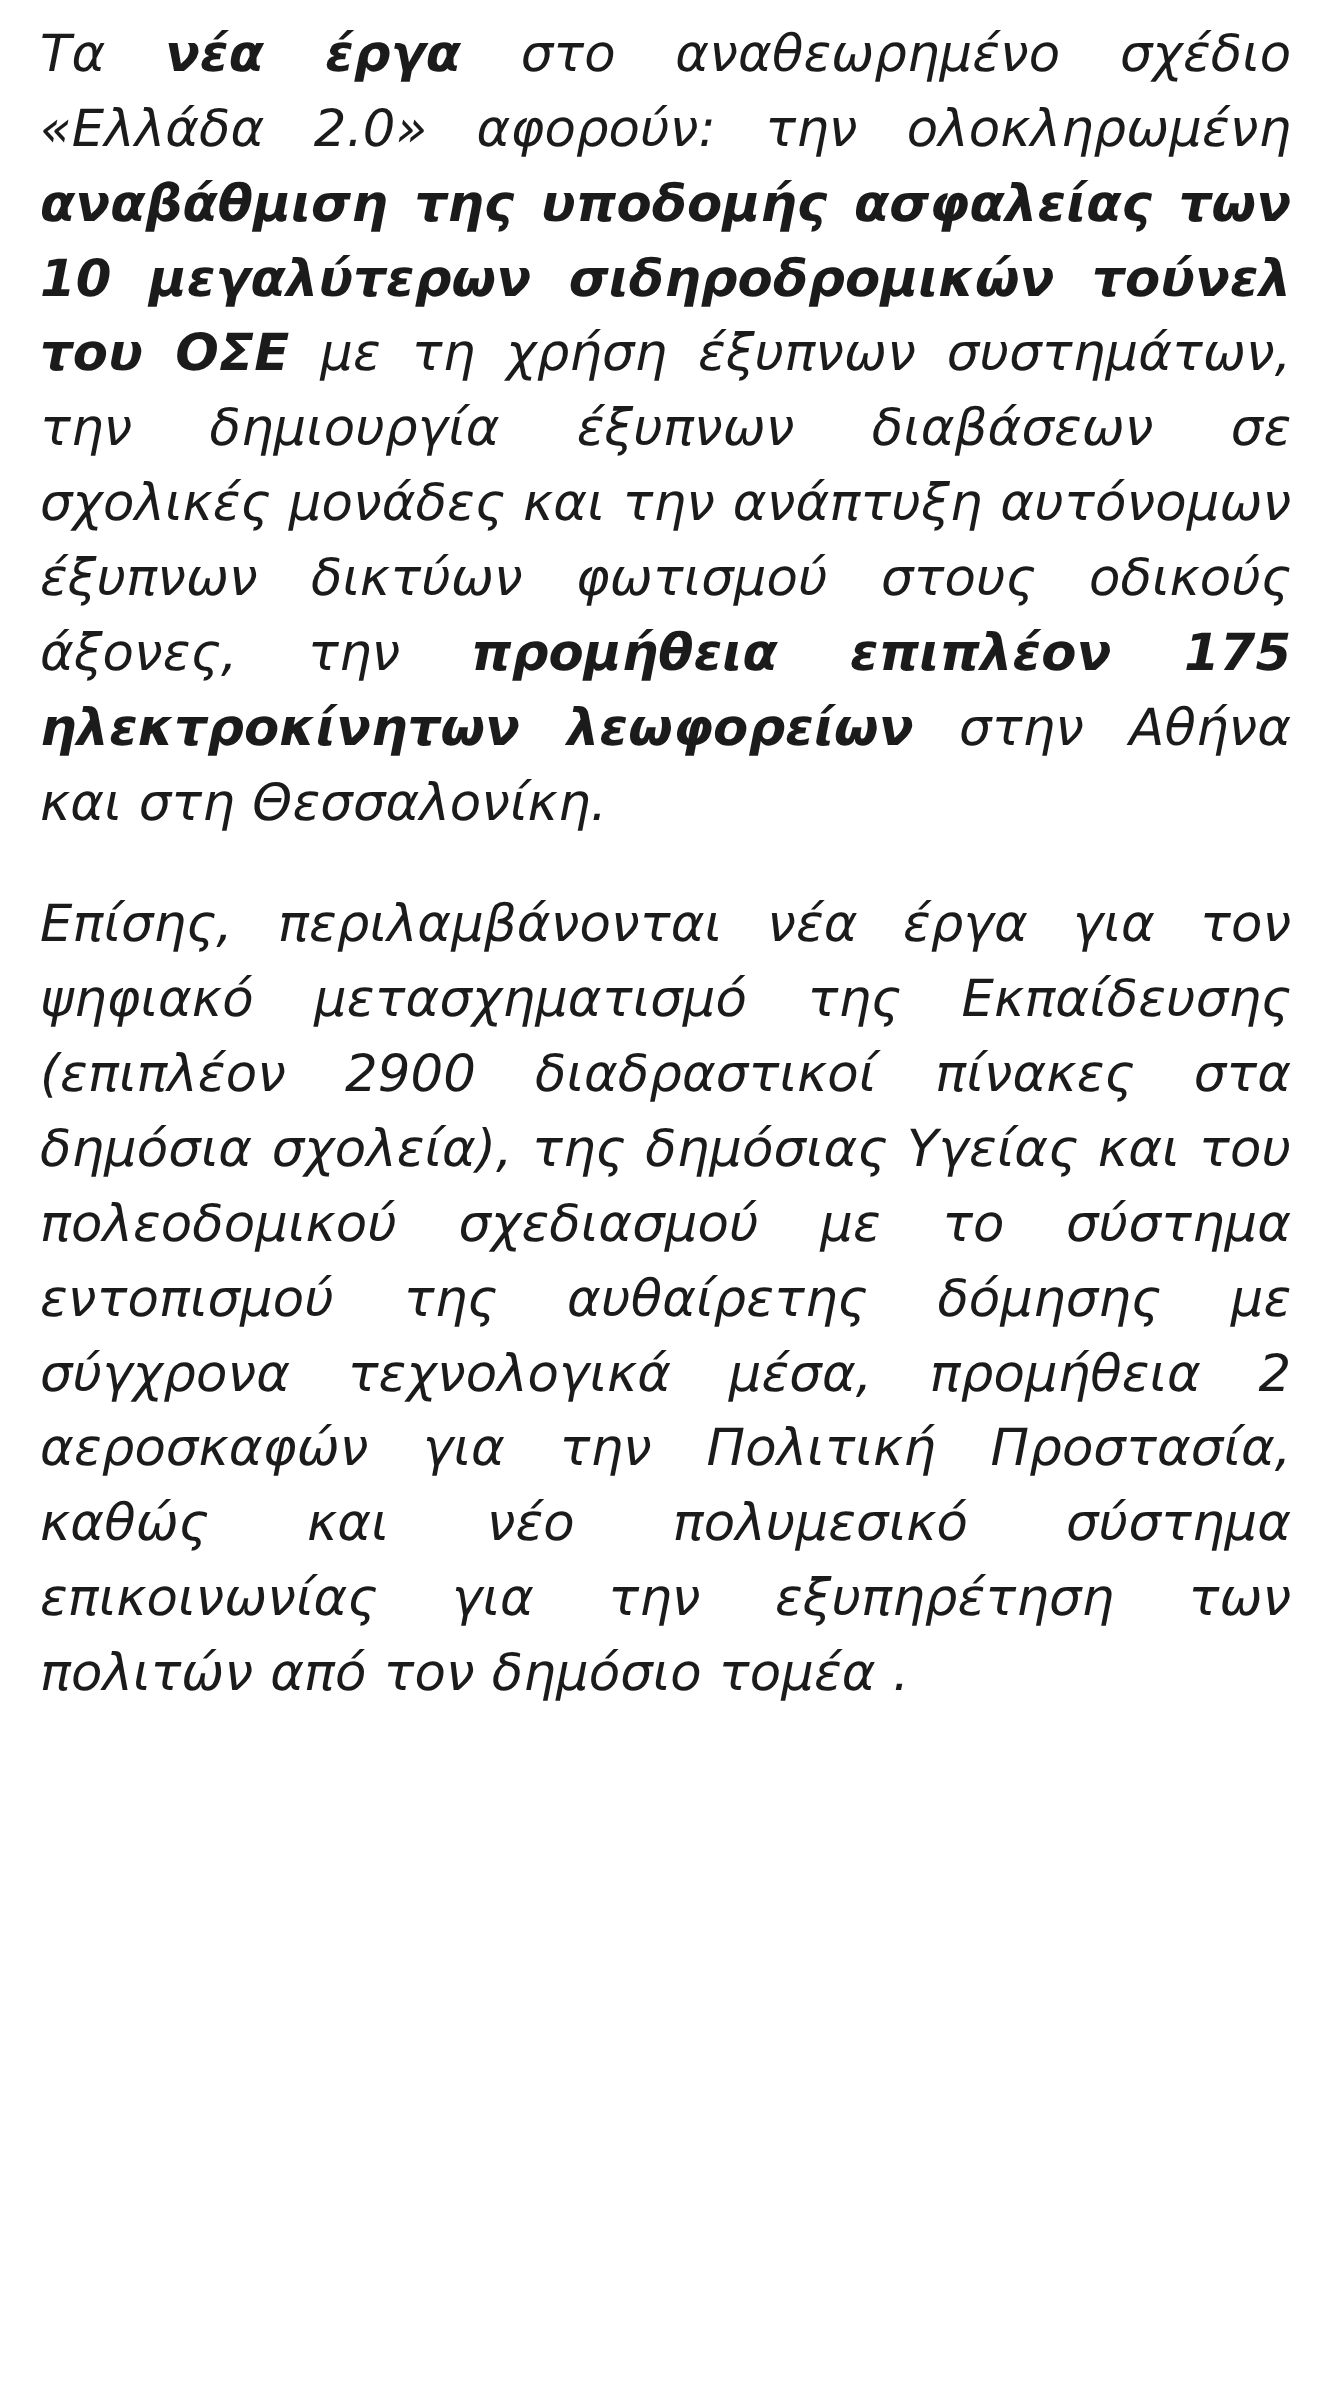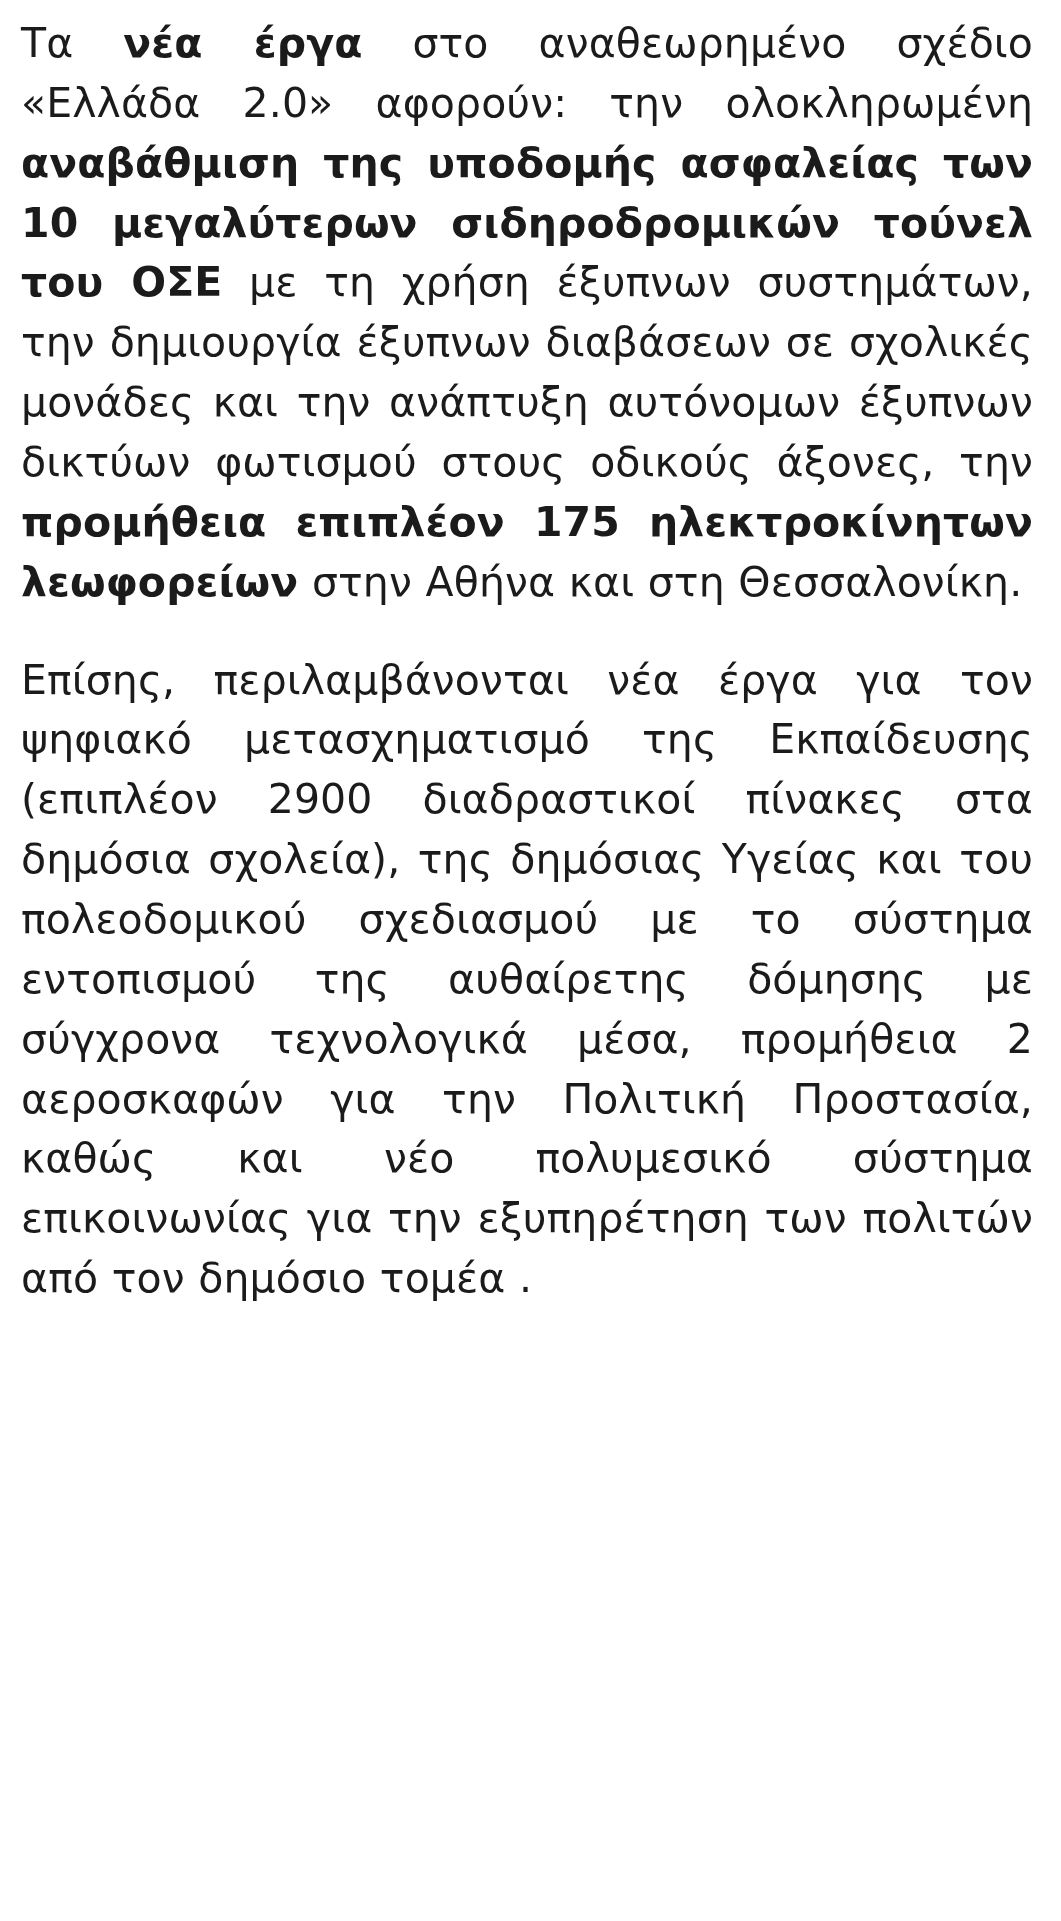--- a/index.html
+++ b/index.html
@@ -10,22 +10,23 @@
   body {
     width: 1061px;
     min-height: 1921px;
     font-family: "DejaVu Sans", sans-serif;
     color: #1b1b1b;
   }
   .page {
     width: 1061px;
     min-height: 1921px;
     box-sizing: border-box;
-    padding: 14px 28px 20px 21px;
+    padding: 14px 28px 20px 32px;
     background: #ffffff;
+    font-style: italic;
   }
   .para {
     font-size: 41px;
     line-height: 1.46;
     text-align: justify;
     text-justify: inter-word;
     margin: 0 0 38px 0;
     letter-spacing: 0.1px;
     word-spacing: 0.5px;
     hyphens: none;

